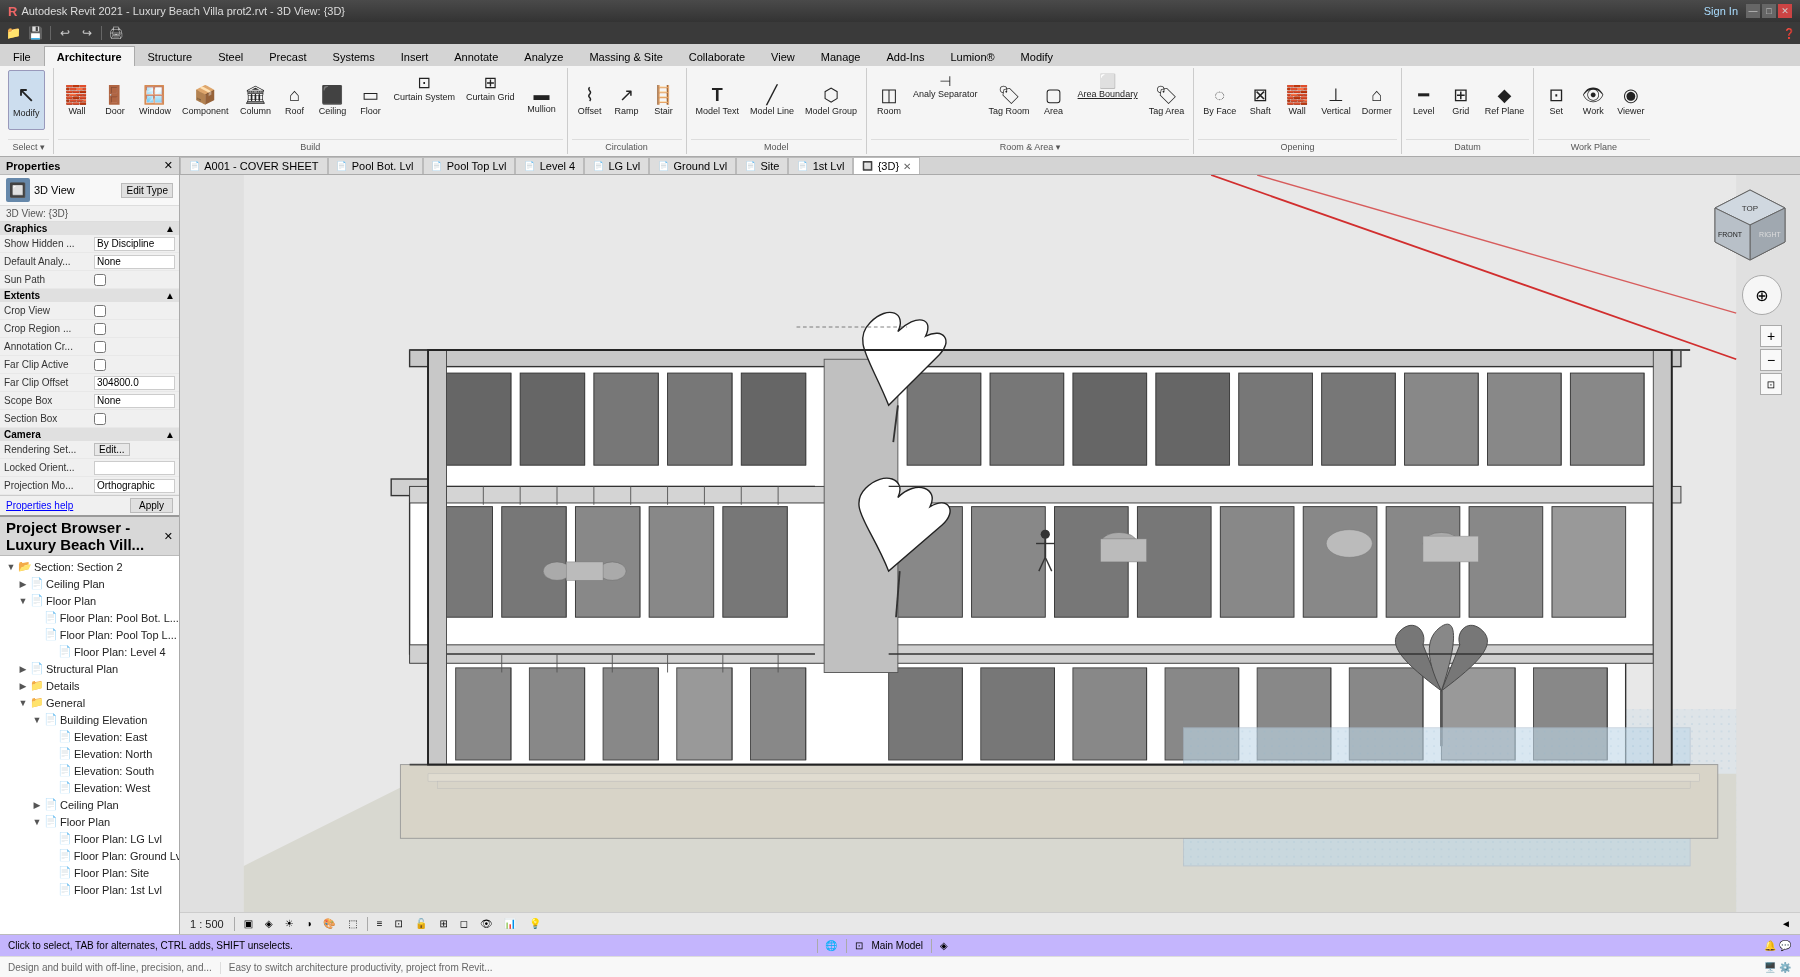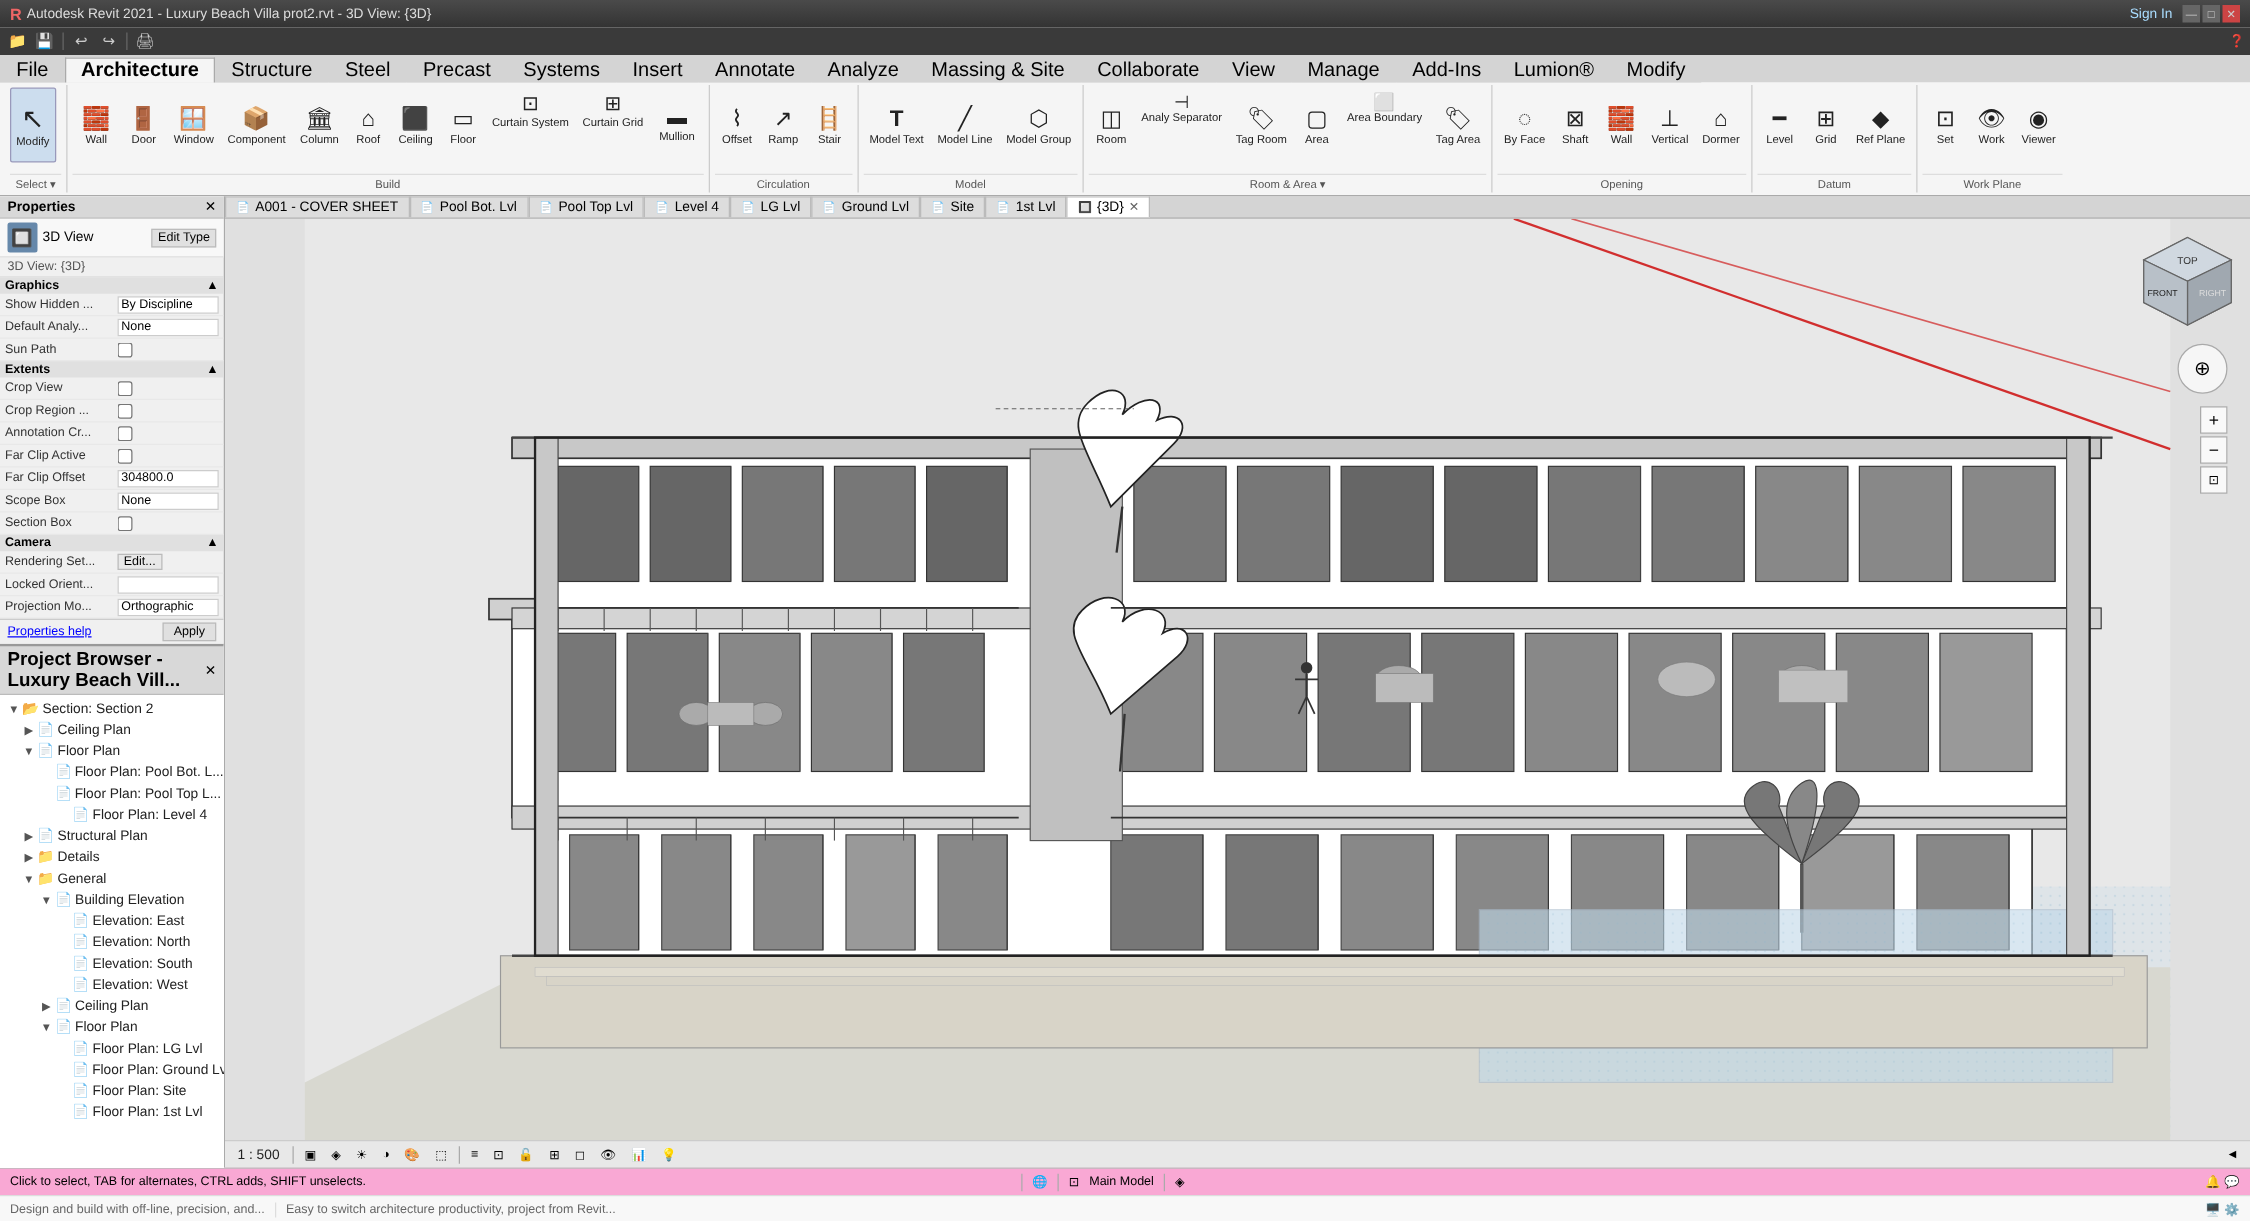--- a/index.html
+++ b/index.html
@@ -24,21 +24,21 @@
       border-bottom: 1px solid #aaa;
     }
     #ribbon-tabs {
       display: flex;
       background: #d4d4d4;
       height: 22px;
       align-items: flex-end;
     }
     .ribbon-tab {
       padding: 2px 12px;
-      font-size: 16px;
+      font-size: 11px;
       cursor: pointer;
       background: #d4d4d4;
       border: 1px solid transparent;
       border-bottom: none;
       height: 20px;
       display: flex;
       align-items: center;
       margin-top: 32px;
     }
     .ribbon-tab.active {
@@ -260,21 +260,21 @@
       position: absolute;
       right: 10px;
       top: 60px;
       width: 80px;
       height: 80px;
     }
 
     
     #status-bar {
       height: 22px;
-      background: #f9a8d4;
+      background: #c4b5fd;
       border-top: 1px solid #bbb;
       display: flex;
       align-items: center;
       padding: 0 8px;
       font-size: 10px;
       gap: 8px;
     }
     #status-bar .status-msg { flex: 1; }
     .status-item { display: flex; align-items: center; gap: 2px; }
 
@@ -488,21 +488,21 @@
         <button class="ribbon-btn large">
           <span style="font-size:18px;">🏷</span>
           <span>Tag Room</span>
         </button>
         <button class="ribbon-btn large">
           <span style="font-size:18px;">▢</span>
           <span>Area</span>
         </button>
         <button class="ribbon-btn" style="max-height:56px;">
           <span style="font-size:14px;">⬜</span>
-          <span style="font-size:9px;">Area Boundary</span>
+          <span style="font-size:9px;text-decoration:underline;">Area Boundary</span>
         </button>
         <button class="ribbon-btn large">
           <span style="font-size:18px;">🏷</span>
           <span>Tag Area</span>
         </button>
       </div>
       <div class="ribbon-group-label">Room &amp; Area ▾</div>
     </div>
 
     <div class="ribbon-group">

